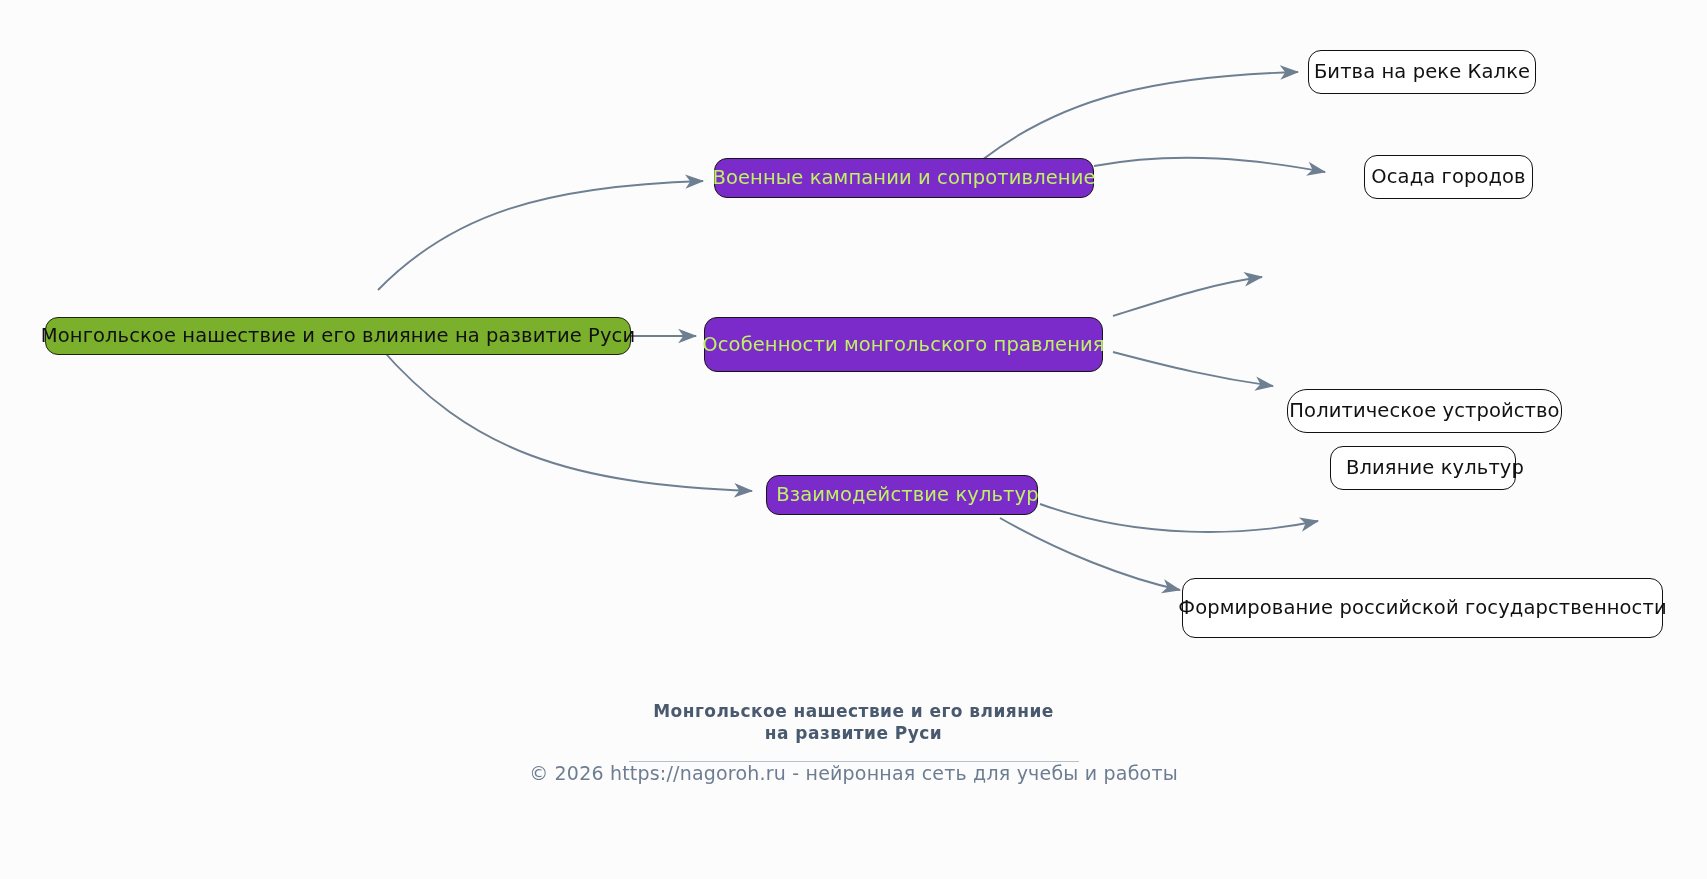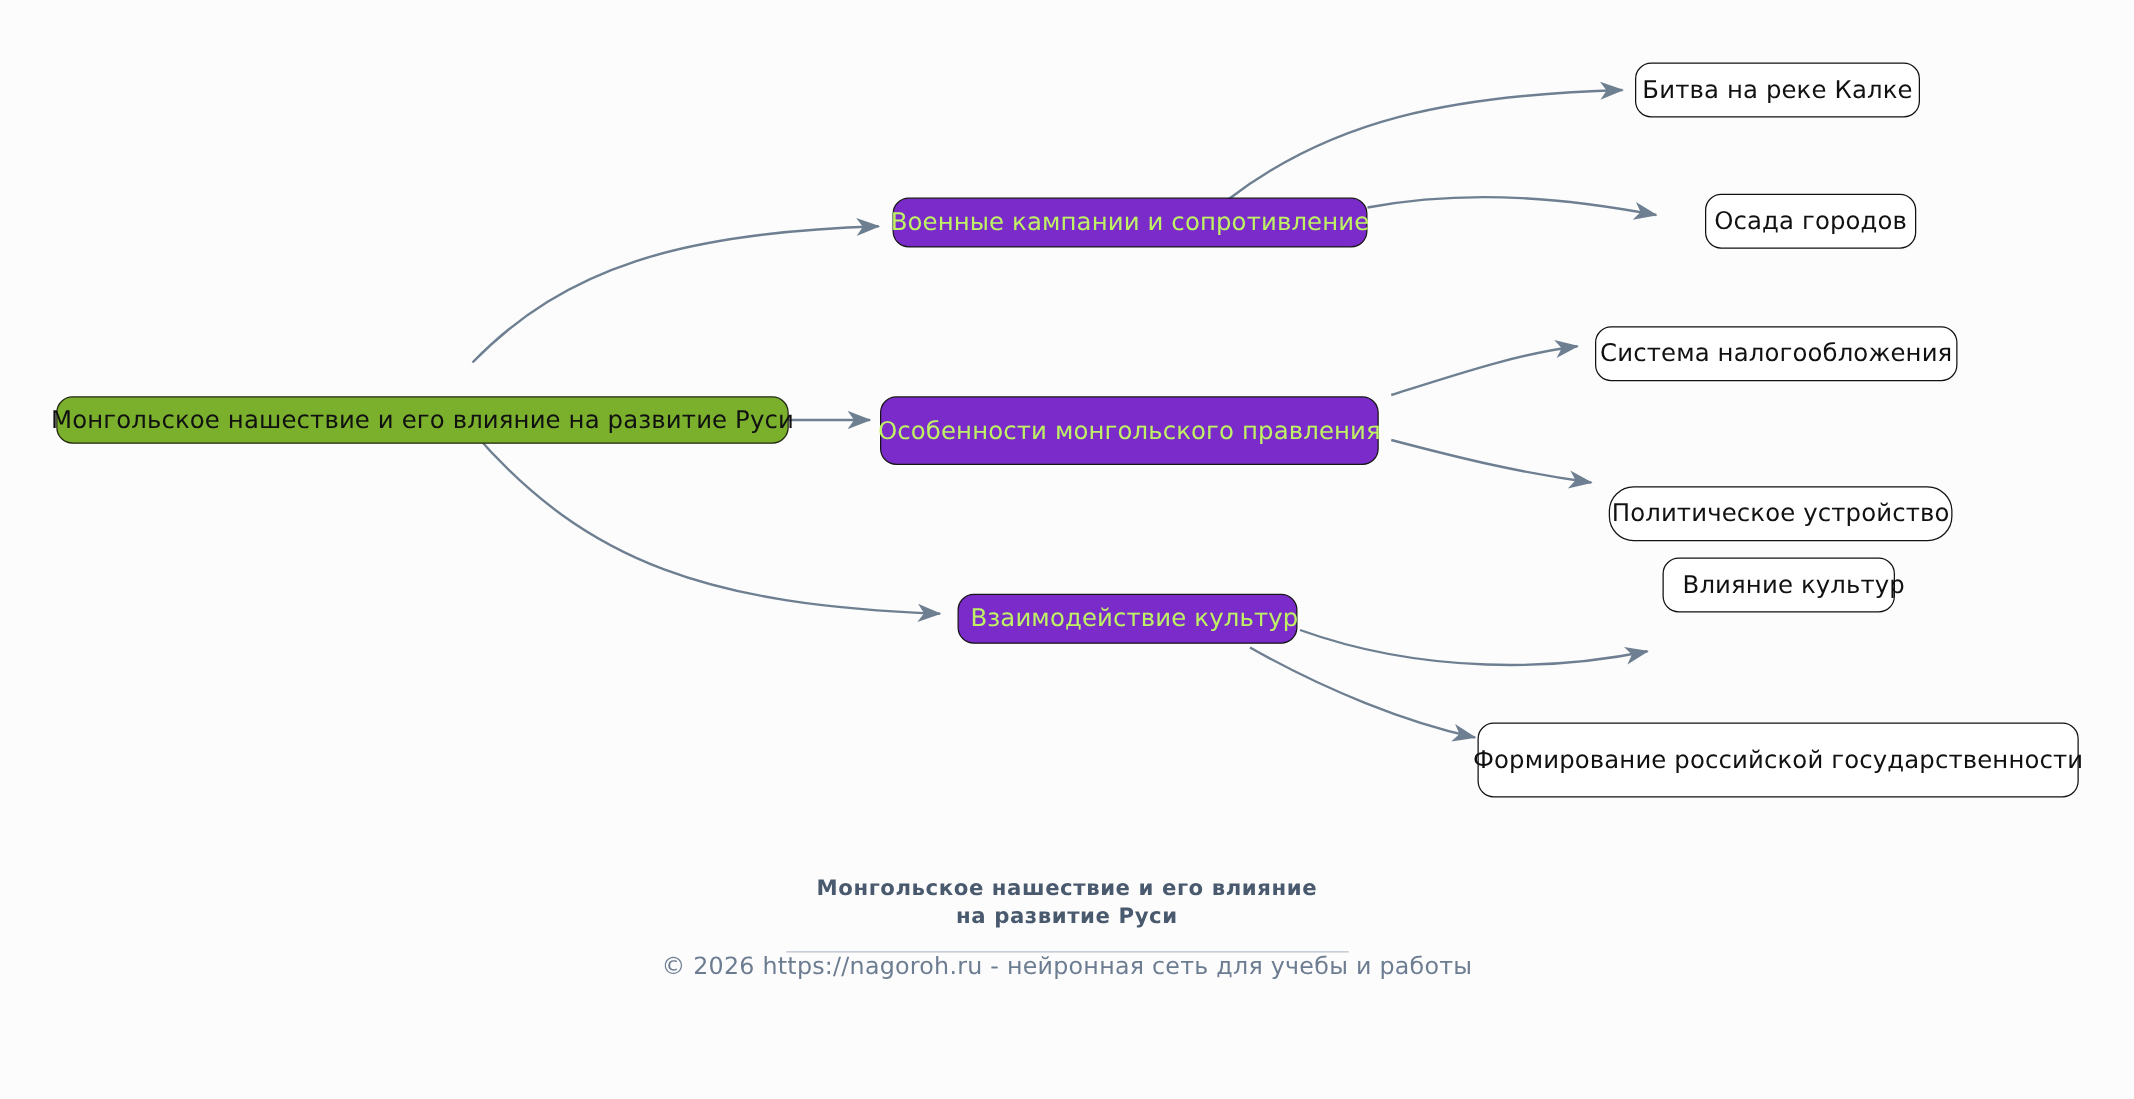--- a/index.html
+++ b/index.html
@@ -148,23 +148,20 @@
   </div>
 
   <div class="node leaf" style="left:1308px; top:50px; width:228px; height:44px;text-align:right;">
     <span class="node-label">Битва на реке Калке</span>
   </div>
 
   <div class="node leaf" style="left:1338px; top:155px; width:169px; height:44px;margin-left:26px;">
     <span class="node-label">Осада городов</span>
   </div>
 
-  <div class="node leaf" style="left:1276px; top:261px; width:290px; height:44px;">
-    <span class="node-label">Система налогообложения</span>
-  </div>
 
   <div class="node leaf" style="left:1287px; top:389px; width:275px; height:44px;border-radius:20px;">
     <span class="node-label">Политическое устройство</span>
   </div>
 
   <div class="node leaf" style="left:1330px; top:446px; width:186px; height:44px;padding-left:24px;">
     <span class="node-label">Влияние культур</span>
   </div>
 
   <div class="node leaf" style="left:1182px; top:578px; width:481px; height:60px;">

